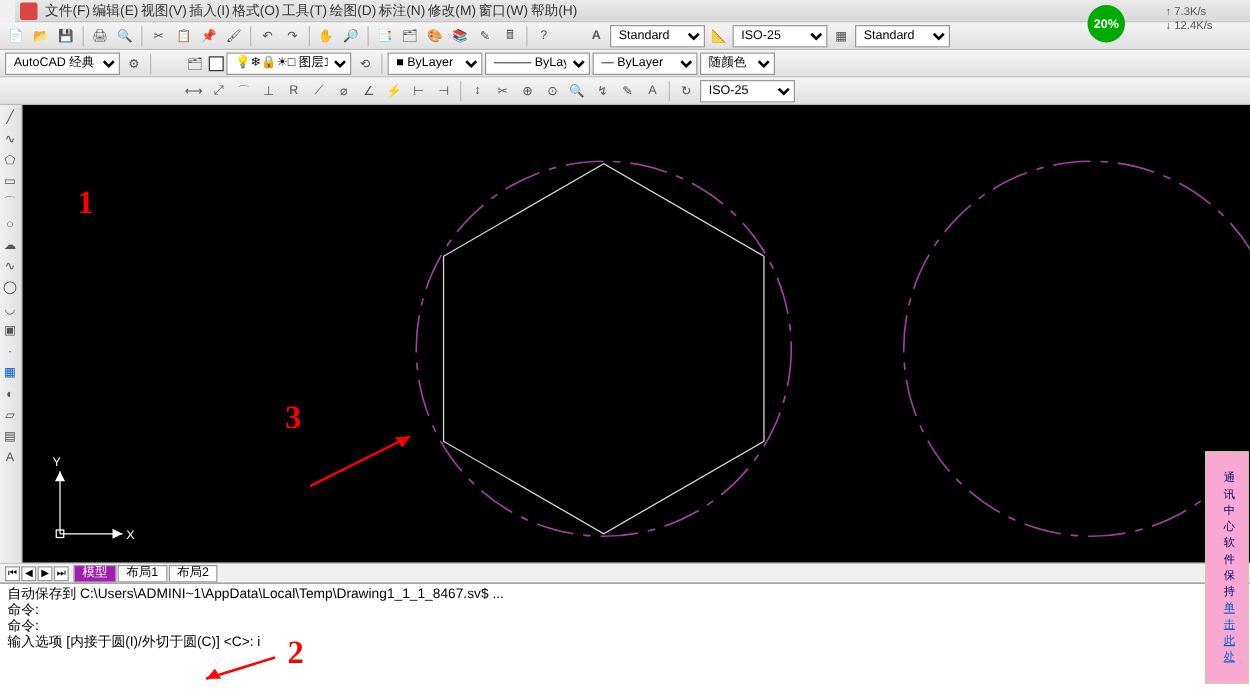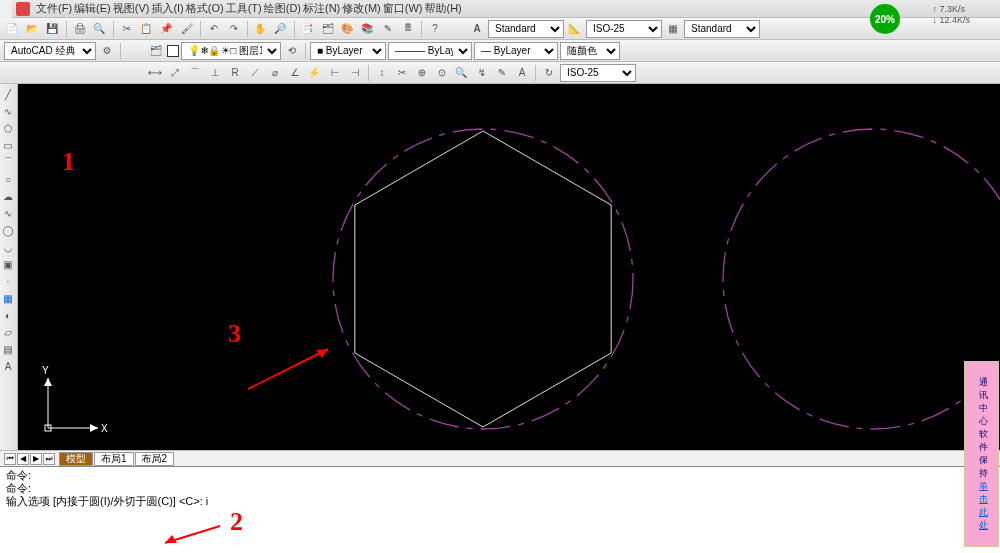--- a/index.html
+++ b/index.html
@@ -27,21 +27,21 @@
 .axis { position: absolute; left: 20px; bottom: 10px; }
 .axis svg { overflow: visible; }
 
 .annot { position: absolute; color: #f00; font-size: 26px; font-weight: bold; }
 .annot-arrow { position: absolute; }
 
 .tabs { height: 16px; background: #f0f0f0; display: flex; align-items: center; padding: 0 4px; border-top: 1px solid #bbb; font-size: 10px; }
 .tabs .nav { display: flex; gap: 1px; margin-right: 4px; }
 .tabs .nav button { width: 12px; height: 12px; font-size: 8px; border: 1px solid #999; background: #fff; cursor: pointer; }
 .tabs .tab { padding: 0 6px; border: 1px solid #999; background: #fff; margin-right: 1px; cursor: pointer; height: 14px; line-height: 12px; }
-.tabs .tab.active { background: #a16207; color: #fff; }
+.tabs .tab.active { background: #a21caf; color: #fff; }
 
 .cmd-panel { height: 103px; background: #fff; border-top: 1px solid #888; padding: 2px 6px; font-family: SimSun, monospace; font-size: 11px; line-height: 13px; color: #000; overflow: hidden; position: relative; }
 .cmd-panel .line { white-space: pre; }
 
 .popup { position: absolute; right: 1px; bottom: 6px; width: 35px; background: #f9a8d4; border: 1px solid #cc9; padding: 14px; font-size: 9px; color: #006; }
 .popup a { color: #06c; text-decoration: underline; cursor: pointer; }
 </style>
 </head>
 <body>
 
@@ -205,20 +205,21 @@
     <button>◀</button>
     <button>▶</button>
     <button>⏭</button>
   </div>
   <div class="tab active">模型</div>
   <div class="tab">布局1</div>
   <div class="tab">布局2</div>
 </div>
 
 <div class="cmd-panel">
+  <div class="line">自动保存到 C:\Users\ADMINI~1\AppData\Local\Temp\Drawing1_1_1_8467.sv$ ...</div>
   <div class="line">命令:</div>
   <div class="line">命令:</div>
   <div class="line">输入选项 [内接于圆(I)/外切于圆(C)] &lt;C&gt;: i</div>
 
   <div class="annot" style="left:230px;top:48px;font-family:serif">2</div>
   <svg class="annot-arrow" style="position:absolute;left:160px;top:54px" width="70" height="30">
     <line x1="60" y1="5" x2="5" y2="22" stroke="#f00" stroke-width="2"></line>
     <polygon points="5,22 17,22 12,14" fill="#f00"></polygon>
   </svg>
 </div>

